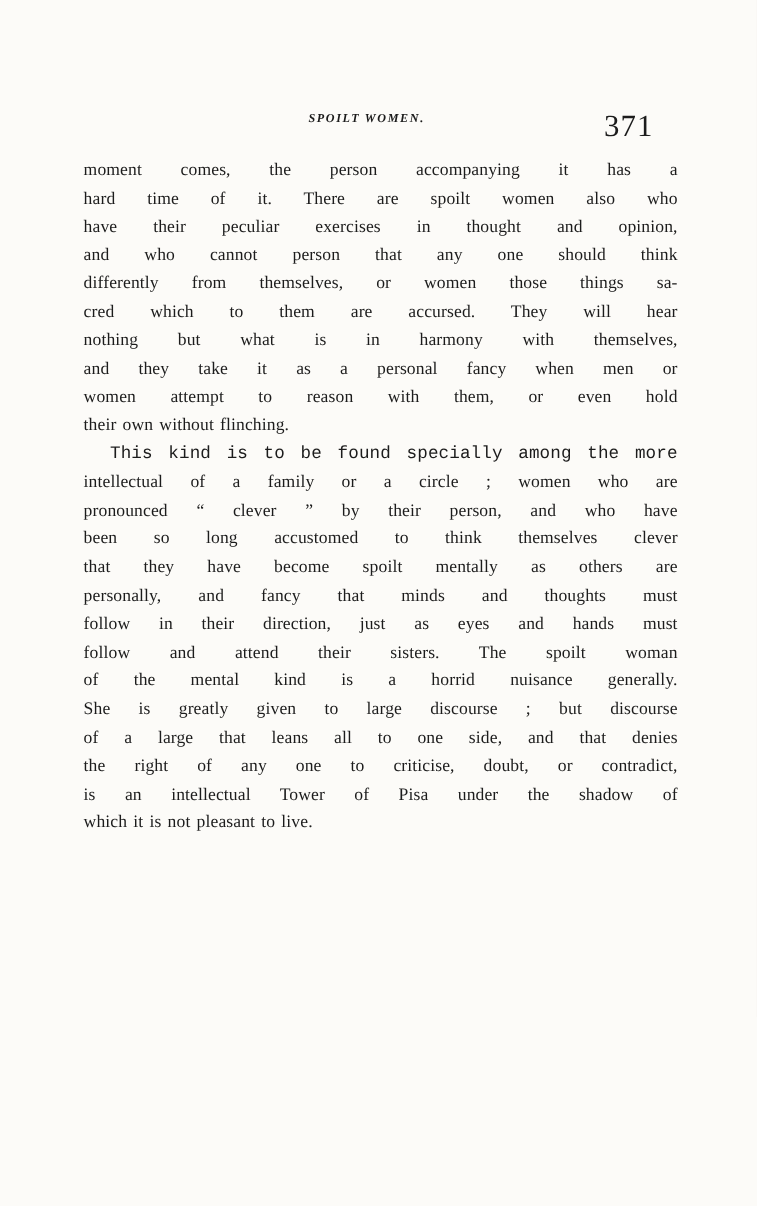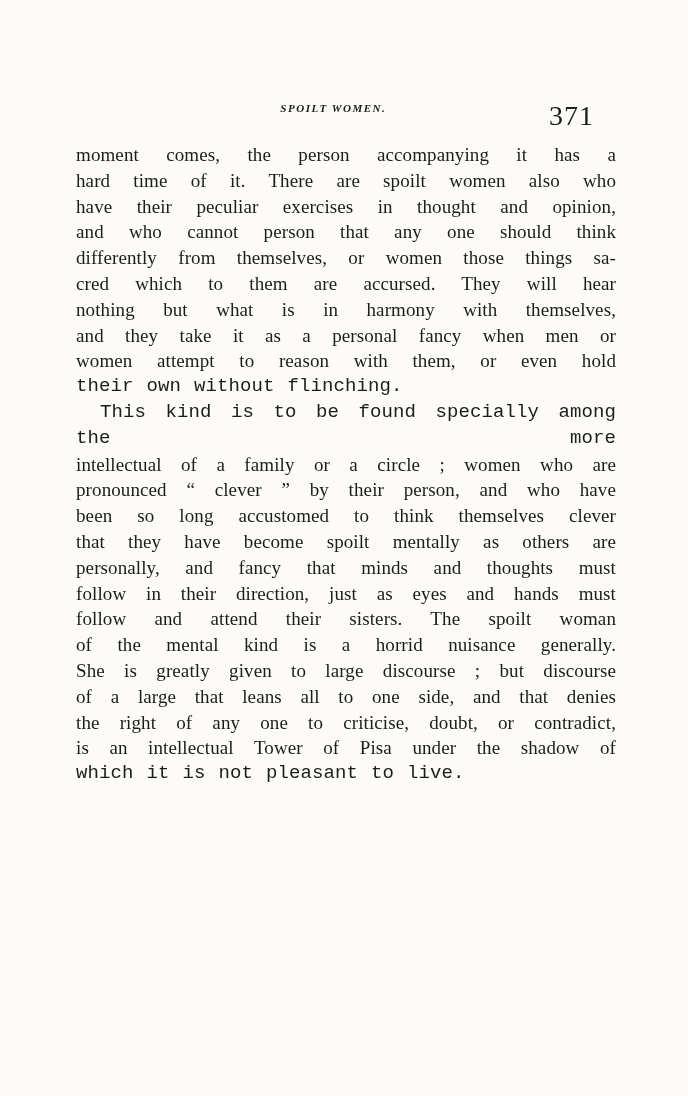--- a/index.html
+++ b/index.html
@@ -44,31 +44,30 @@
   }
   .body-text {
     width: 540px;
   }
   .paragraph {
     margin: 0;
     padding: 0;
   }
   .line {
     display: block;
-    font-size: 19px;
+    font-size: 16px;
     line-height: 25.8px;
     word-spacing: 1.5px;
     letter-spacing: 0.1px;
     text-align: justify;
     text-align-last: justify;
     white-space: normal;
   }
   .line.last {
     text-align-last: left;
-    font-family: Liberation Mono, monospace;
   }
   .paragraph.indent .line:first-child {
     text-indent: 24px;
     font-family: Liberation Mono, monospace;
   }
 </style>
 </head>
 <body>
 
 <div class="page">

